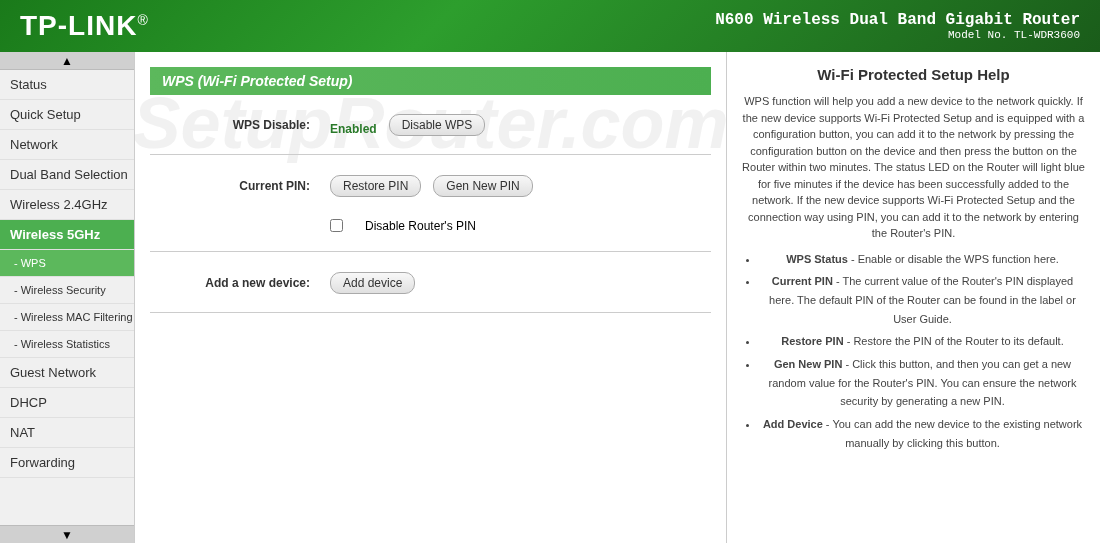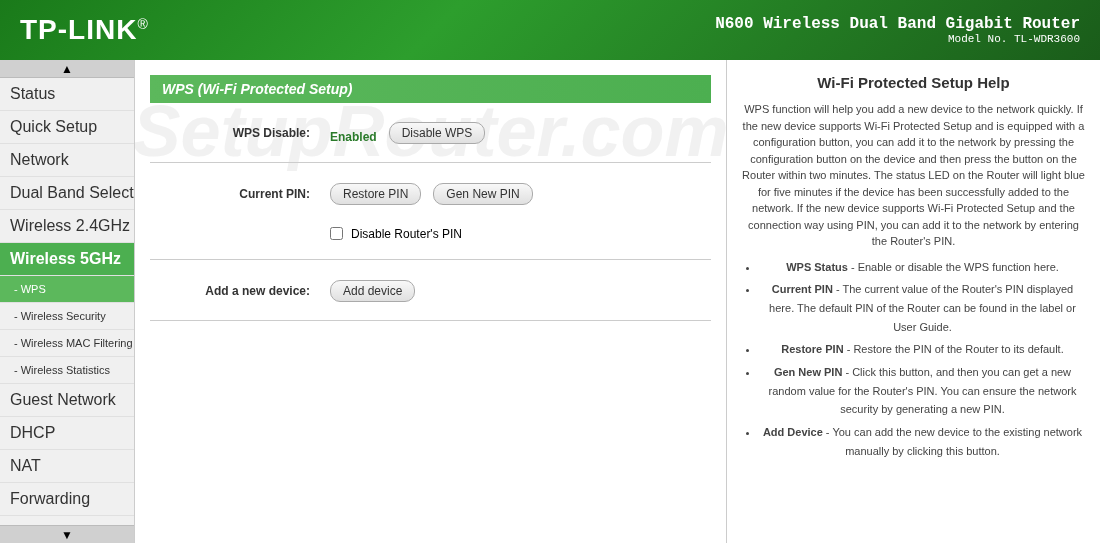--- a/index.html
+++ b/index.html
@@ -1,21 +1,21 @@
 <!DOCTYPE html>
 <html><head>
   <meta charset="utf-8">
   <style>
     * { margin: 0; padding: 0; box-sizing: border-box; }
     body { font-family: Arial, sans-serif; font-size: 12px; background: #fff; width: 1100px; height: 543px; overflow: hidden; display: flex; flex-direction: column; }
 
     
     .header {
       background: linear-gradient(135deg, #1a7a1a 0%, #2d9e2d 40%, #1a5c1a 100%);
-      height: 60px;
+      height: 52px;
       display: flex;
       align-items: center;
       justify-content: space-between;
       padding: 0 20px;
       flex-shrink: 0;
     }
     .logo {
       color: white;
       font-size: 28px;
       font-weight: bold;
@@ -67,21 +67,21 @@
       border-bottom: 1px solid #bbb;
     }
     .sidebar-scroll-down {
       border-top: 1px solid #bbb;
       border-bottom: none;
       position: absolute;
       bottom: 0;
     }
     .sidebar-item {
       padding: 7px 10px;
-      font-size: 16px;
+      font-size: 13px;
       color: #333;
       cursor: pointer;
       border-bottom: 1px solid #e0e0e0;
       white-space: nowrap;
     }
     .sidebar-item.active {
       background: #4caf50;
       color: white;
       font-weight: bold;
     }
@@ -172,21 +172,21 @@
       border: 1px solid #aaa;
       background: linear-gradient(to bottom, #f8f8f8, #e0e0e0);
       cursor: pointer;
       border-radius: 10px;
       color: #333;
     }
 
     .checkbox-row {
       display: flex;
       align-items: flex-start;
-      gap: 8px;
+      gap: 22px;
     }
 
     .divider {
       border: none;
       border-top: 1px solid #ccc;
       margin: 10px 0 16px 0;
     }
 
     
     .help-panel {

